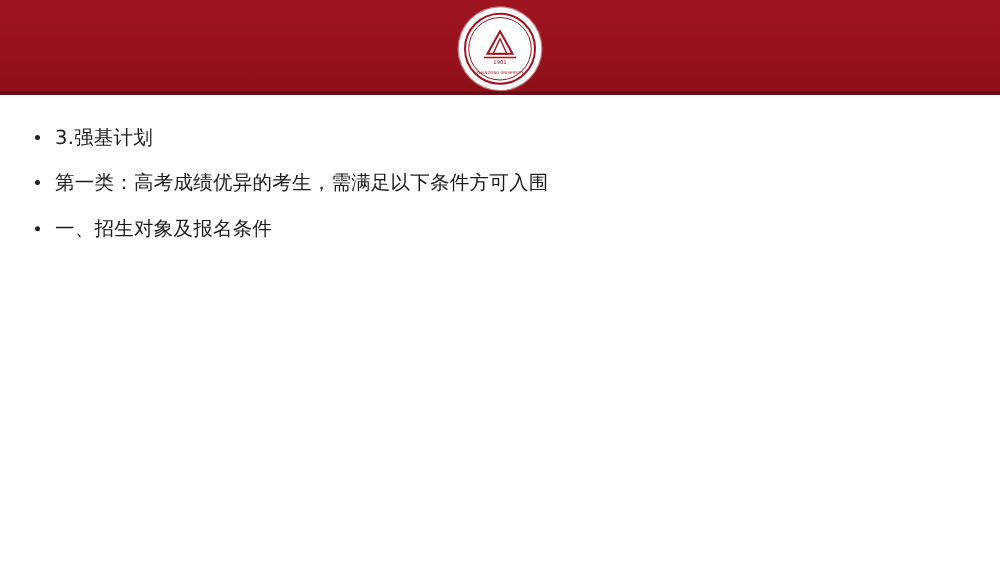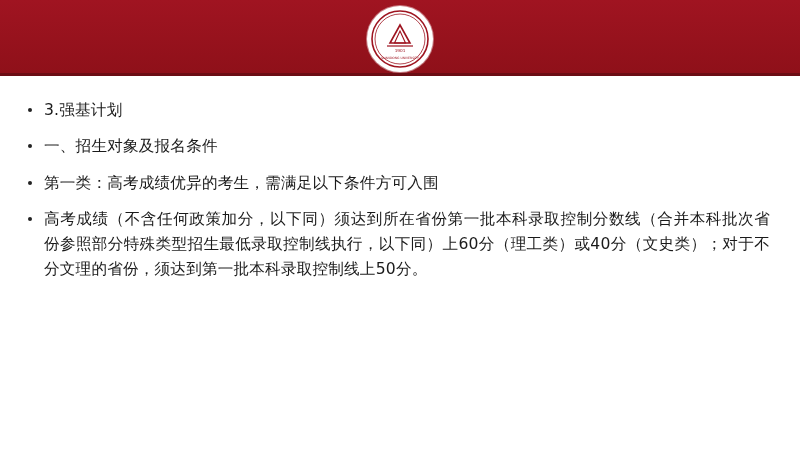--- a/index.html
+++ b/index.html
@@ -99,19 +99,18 @@
         <path d="M17 37 H43" stroke="#9e1420" stroke-width="1.2"></path>
         <text x="30" y="42.5" font-size="4.2" fill="#9e1420" text-anchor="middle" font-family="'DejaVu Sans', sans-serif">1901</text>
         <text x="30" y="50" font-size="3.1" fill="#9e1420" text-anchor="middle" font-family="'DejaVu Sans', sans-serif">SHANDONG UNIVERSITY</text>
       </svg>
     </div>
   </div>
 
   <div class="content">
     <ul class="bullets">
       <li>3.强基计划</li>
+      <li>第一类：高考成绩优异的考生，需满足以下条件方可入围</li>
       <li>一、招生对象及报名条件</li>
-      <li>第一类：高考成绩优异的考生，需满足以下条件方可入围</li>
-      <li class="para-indent">高考成绩（不含任何政策加分，以下同）须达到所在省份第一批本科录取控制分数线（合并本科批次省份参照部分特殊类型招生最低录取控制线执行，以下同）上60分（理工类）或40分（文史类）；对于不分文理的省份，须达到第一批本科录取控制线上50分。</li>
     </ul>
   </div>
 
 </div>
 
 </body></html>

